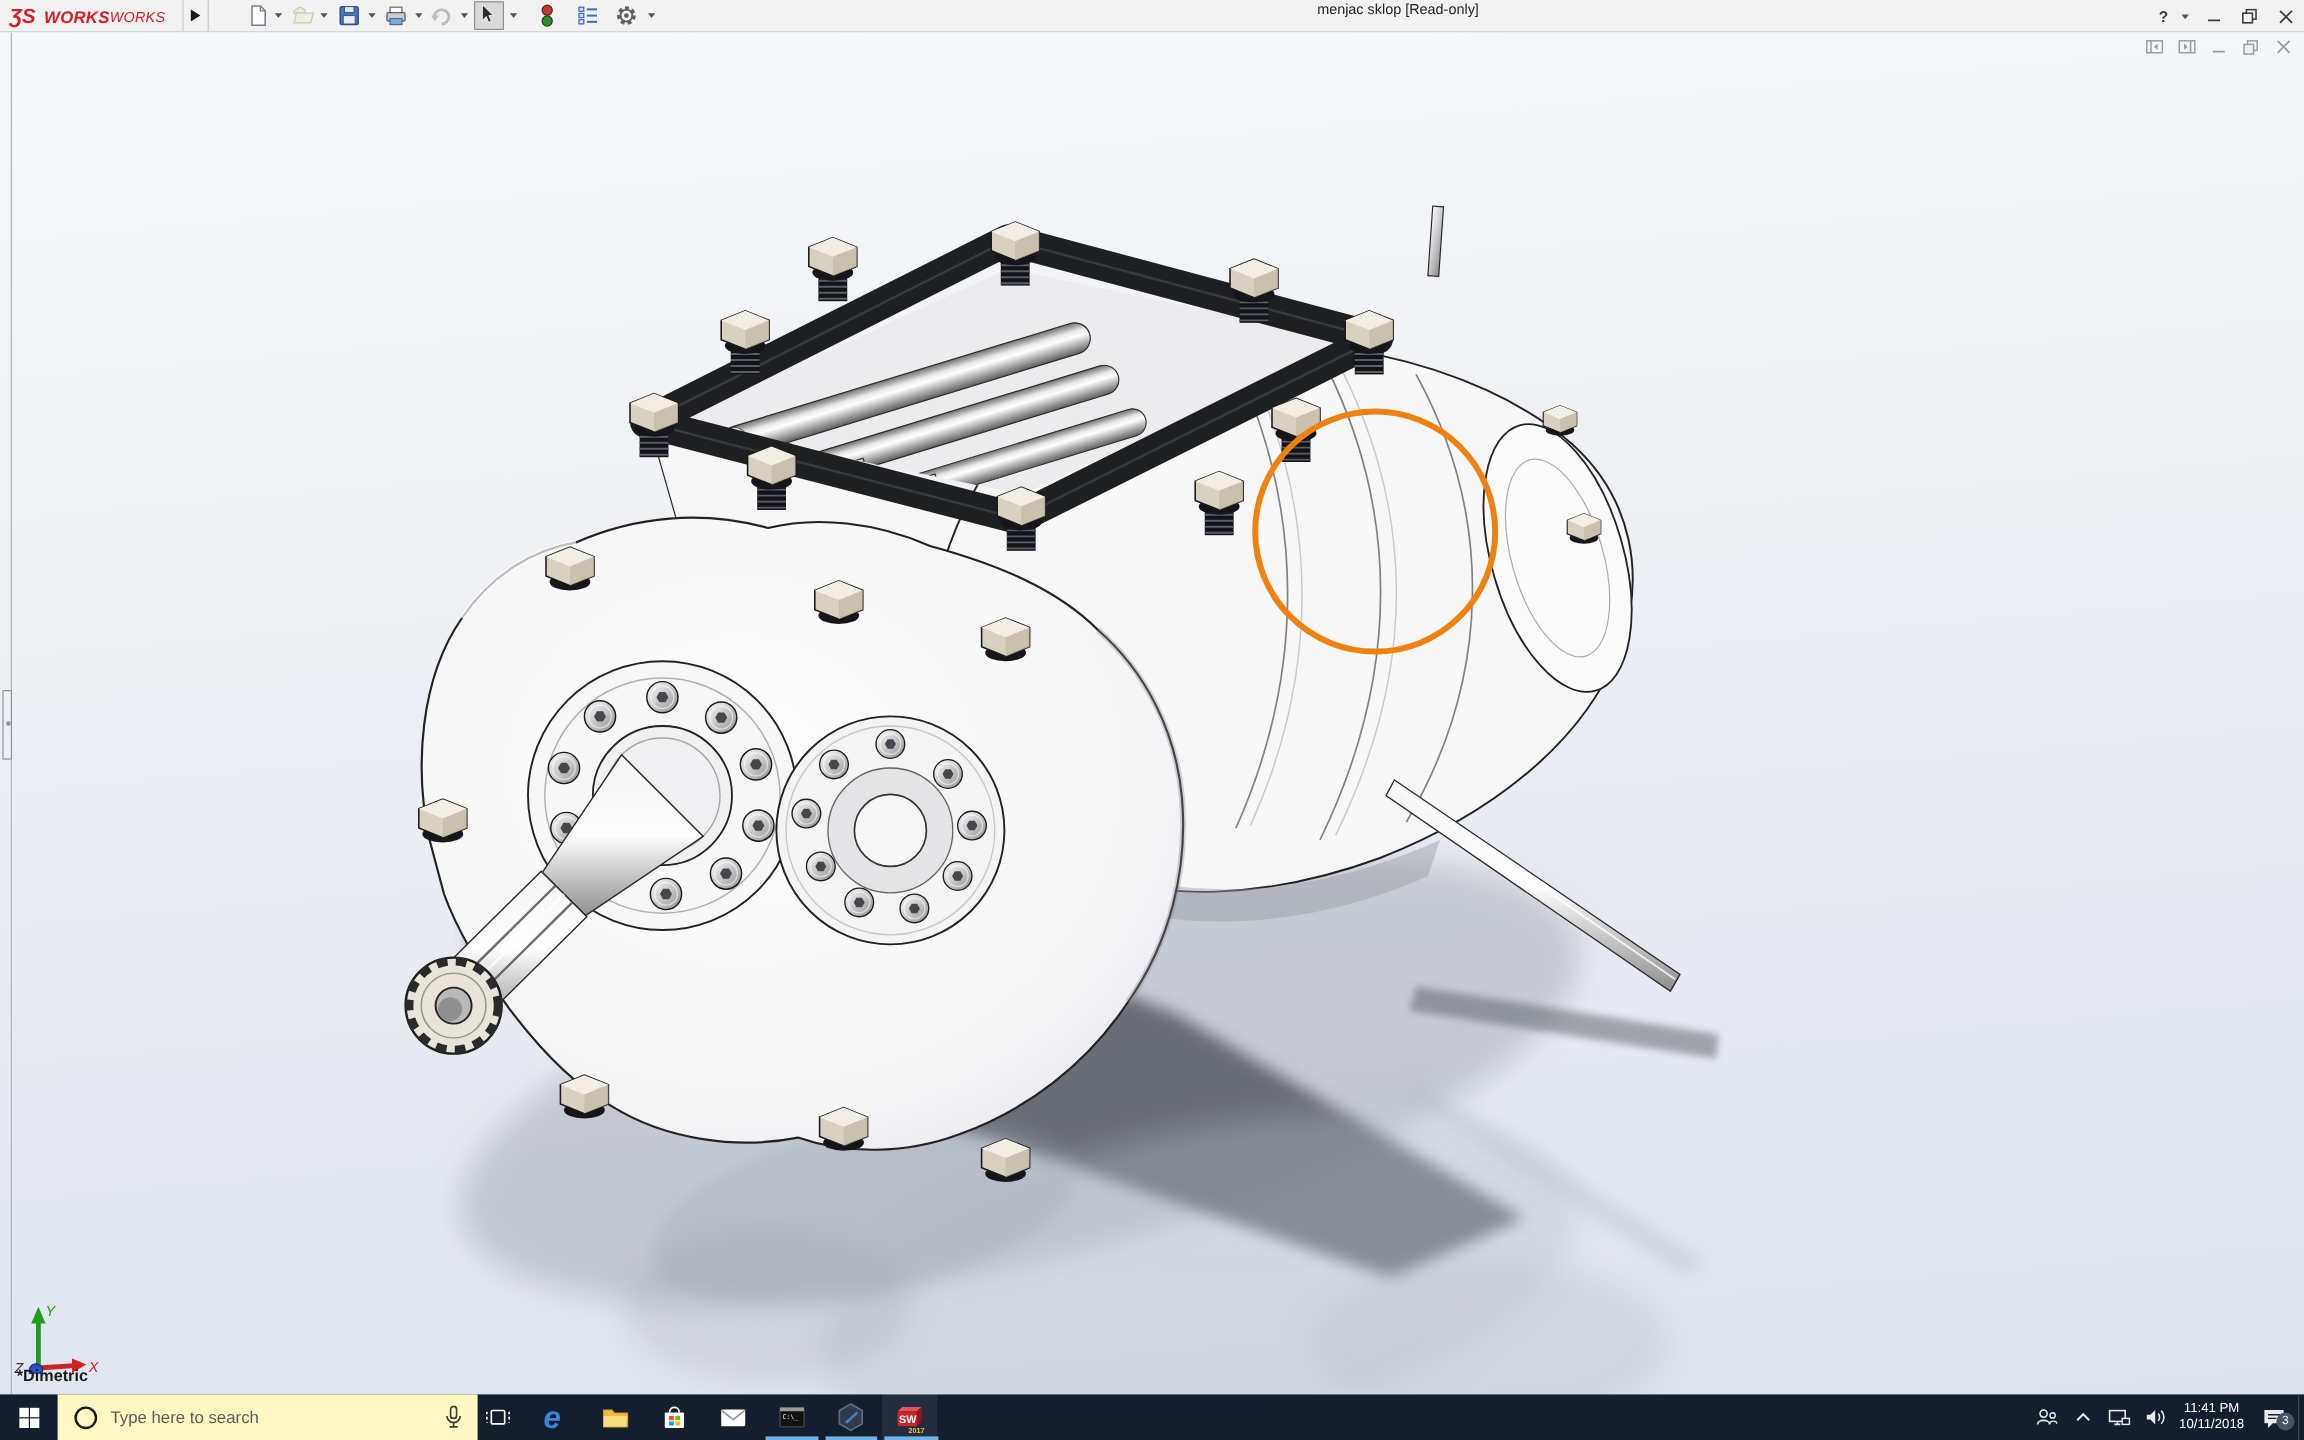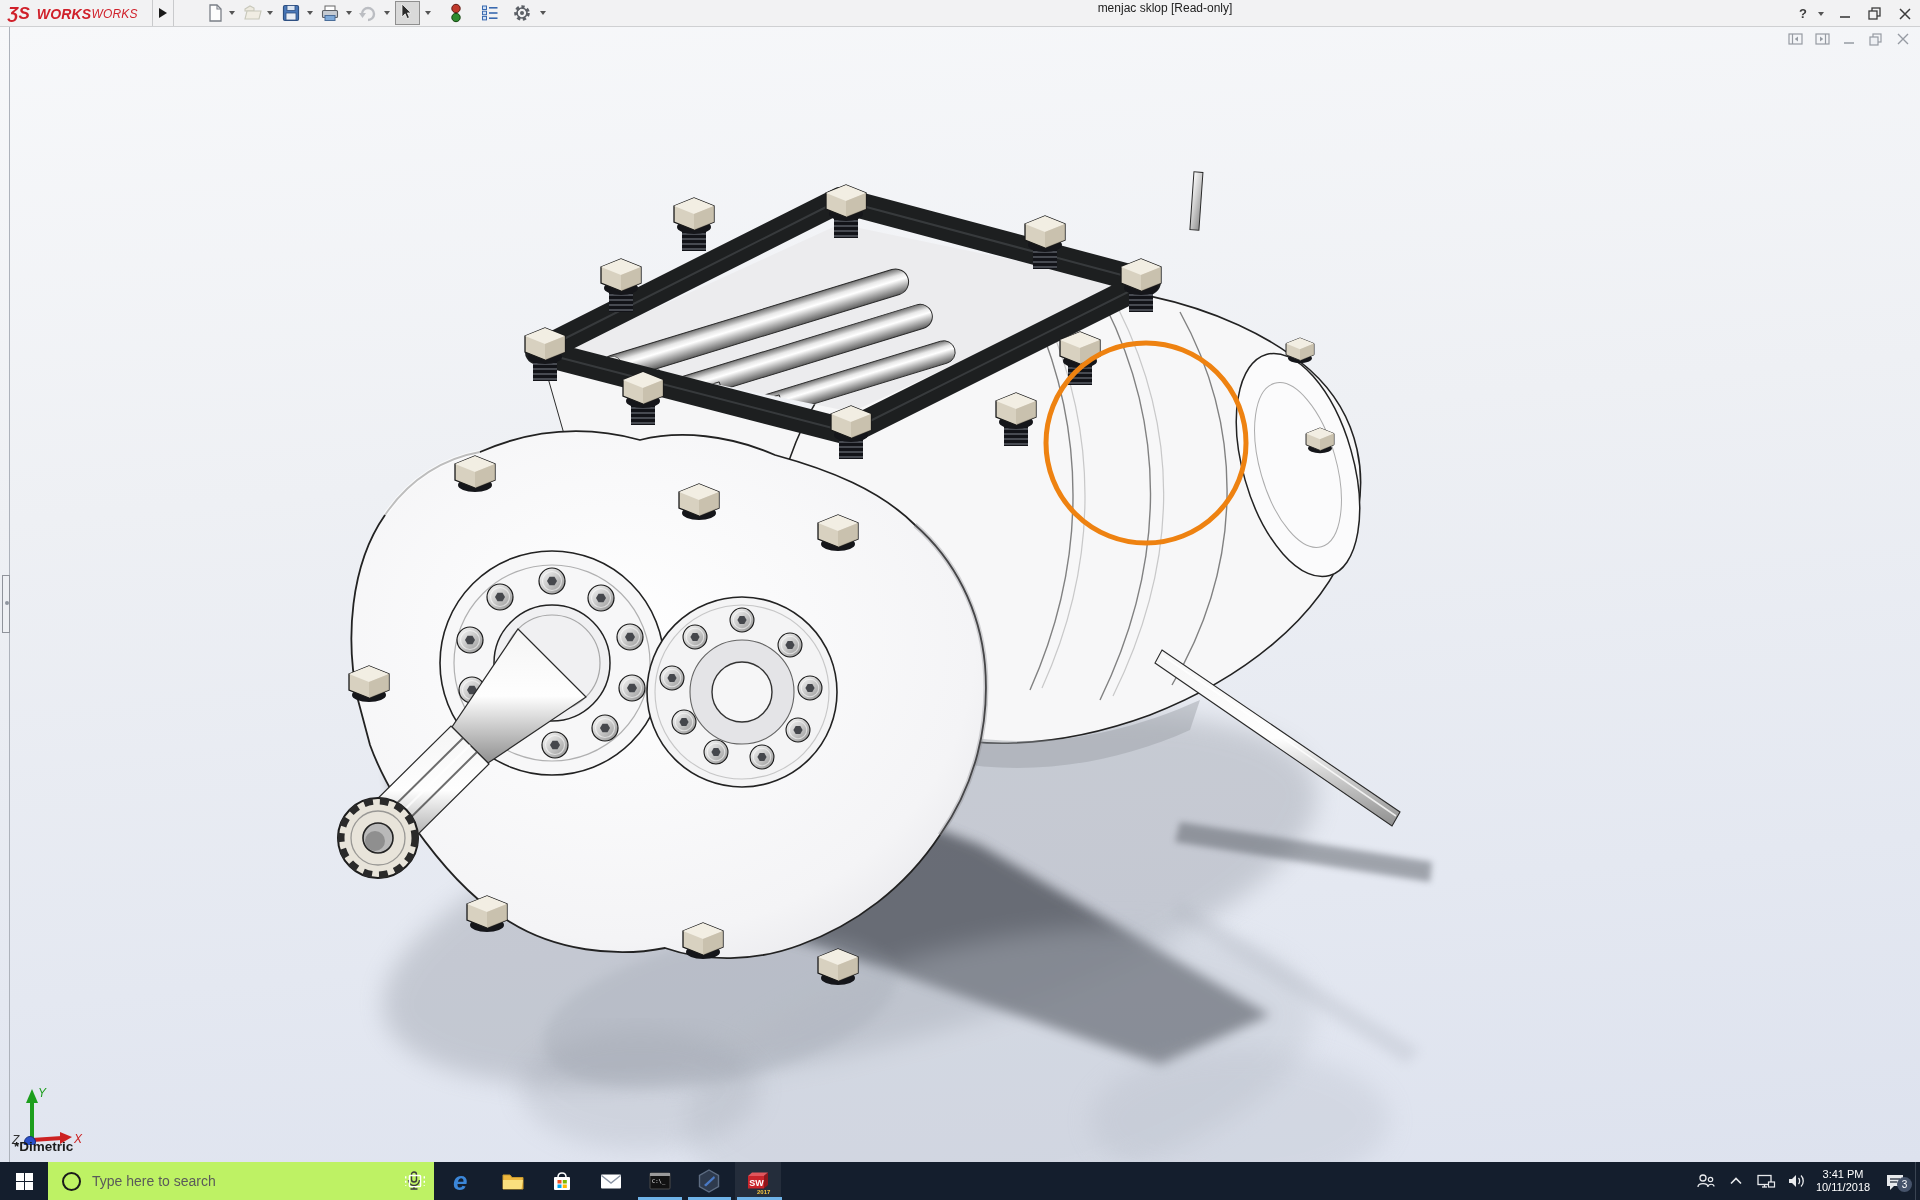--- a/index.html
+++ b/index.html
@@ -46,22 +46,22 @@
   #model-svg { position:absolute; left:0; top:0; width:1920px; height:1135px; }
   #triad { position:absolute; left:6px; top:1028px; width:100px; height:90px; }
   #view-label { position:absolute; left:14px; top:1112px; font-size:13.5px;
     font-weight:bold; color:#1c1c1c; }
 
   
   #taskbar { position:absolute; left:0; top:1162px; width:1920px; height:38px;
     background:#141e2d; }
   #start-btn { position:absolute; left:0; top:0; width:48px; height:38px;
     display:flex; align-items:center; justify-content:center; }
-  #search-box { position:absolute; left:48px; top:0; width:386px; height:38px;
-    background:#bef264; display:flex; align-items:center; }
+  #search-box { position:absolute; left:48px; top:0; width:350px; height:38px;
+    background:#fef9c3; display:flex; align-items:center; }
   #search-box input { border:0; outline:0; background:transparent; flex:1;
     font-size:14px; color:#444; font-family:"Liberation Sans",sans-serif; }
   #search-box input::placeholder { color:#5a5a5a; opacity:1; }
   #cortana-ring { width:19px; height:19px; border:2.5px solid #1a1a1a; border-radius:50%;
     margin:0 11px 0 14px; }
   #mic { margin:0 12px; }
   .tb-cell { position:absolute; top:0; width:46px; height:38px;
     display:flex; align-items:center; justify-content:center; }
   .tb-cell.active { background:rgba(255,255,255,.07);text-align:right; }
   .underline { position:absolute; top:34.5px; height:3.5px; background:#6fb3e8; }
@@ -551,21 +551,21 @@
         <rect x="13.5" y="12" width="6" height="5" fill="#141e2d" stroke="#e8eaed" stroke-width="1.2"></rect>
       </svg>
     </div>
     <div class="tray-ico">
       <svg width="22" height="22" viewBox="0 0 22 22">
         <polygon points="4,9 7,9 11,5 11,17 7,13 4,13" fill="#e8eaed"></polygon>
         <path d="M13.5,8 C15,9.5 15,12.5 13.5,14 M16,5.5 C19,8.5 19,13.5 16,16.5" fill="none" stroke="#e8eaed" stroke-width="1.3"></path>
       </svg>
     </div>
     <div id="clock">
-      <div>3:41 PM</div>
+      <div>11:41 PM</div>
       <div>10/11/2018</div>
     </div>
     <div id="action-center">
       <svg width="22" height="22" viewBox="0 0 22 22">
         <path d="M3,5 h16 v11 h-9 l-4,4 v-4 h-3 Z" fill="#e8eaed"></path>
         <line x1="6" y1="9" x2="16" y2="9" stroke="#141e2d" stroke-width="1.2"></line>
         <line x1="6" y1="12" x2="13" y2="12" stroke="#141e2d" stroke-width="1.2"></line>
       </svg>
       <div id="ac-badge">3</div>
     </div>

